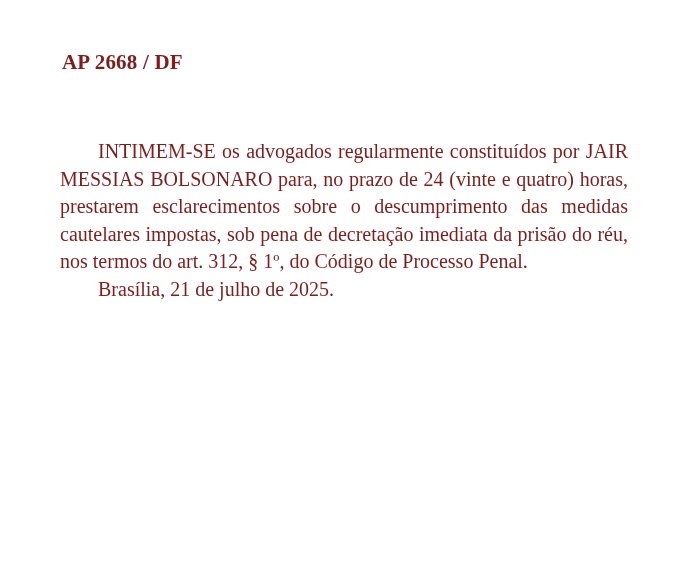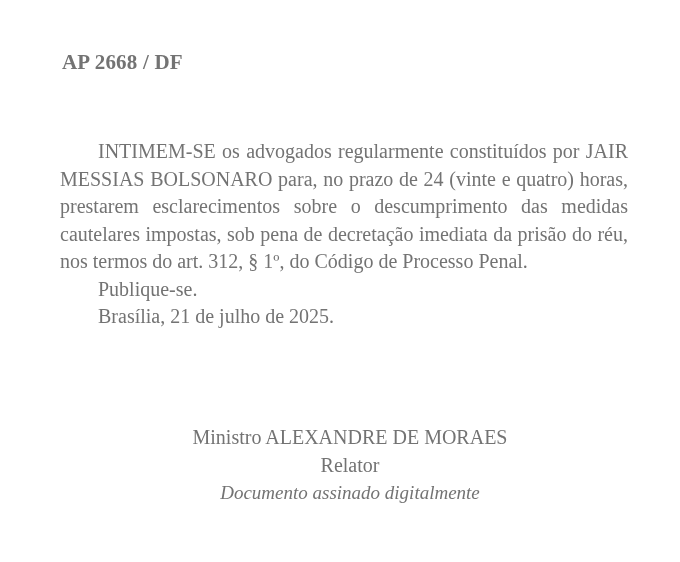--- a/index.html
+++ b/index.html
@@ -5,21 +5,21 @@
   html, body {
     margin: 0;
     padding: 0;
     background: #ffffff;
   }
   .page {
     position: relative;
     width: 680px;
     height: 562px;
     background: #ffffff;
-    color: #737373;
+    color: #7f1d1d;
     font-family: "Liberation Serif", "DejaVu Serif", serif;
     overflow: hidden;
   }
   .case-number {
     position: absolute;
     left: 62px;
     top: 49px;
     font-size: 21px;
     font-weight: bold;
     letter-spacing: 0.2px;
@@ -63,23 +63,17 @@
 </style>
 </head>
 <body>
 
 <div class="page">
 
   <div class="case-number">AP 2668 / DF</div>
 
   <div class="body-text">
     <p class="p-order">INTIMEM-SE os advogados regularmente constituídos por JAIR MESSIAS BOLSONARO para, no prazo de 24 (vinte e quatro) horas, prestarem esclarecimentos sobre o descumprimento das medidas cautelares impostas, sob pena de decretação imediata da prisão do réu, nos termos do art. 312, § 1º, do Código de Processo Penal.</p>
-    <p>Publique-se.</p>
     <p>Brasília, 21 de julho de 2025.</p>
   </div>
 
-  <div class="signature-block">
-    <div>Ministro ALEXANDRE DE MORAES</div>
-    <div>Relator</div>
-    <div class="sig-digital-note">Documento assinado digitalmente</div>
-  </div>
 
 </div>
 
 </body></html>

